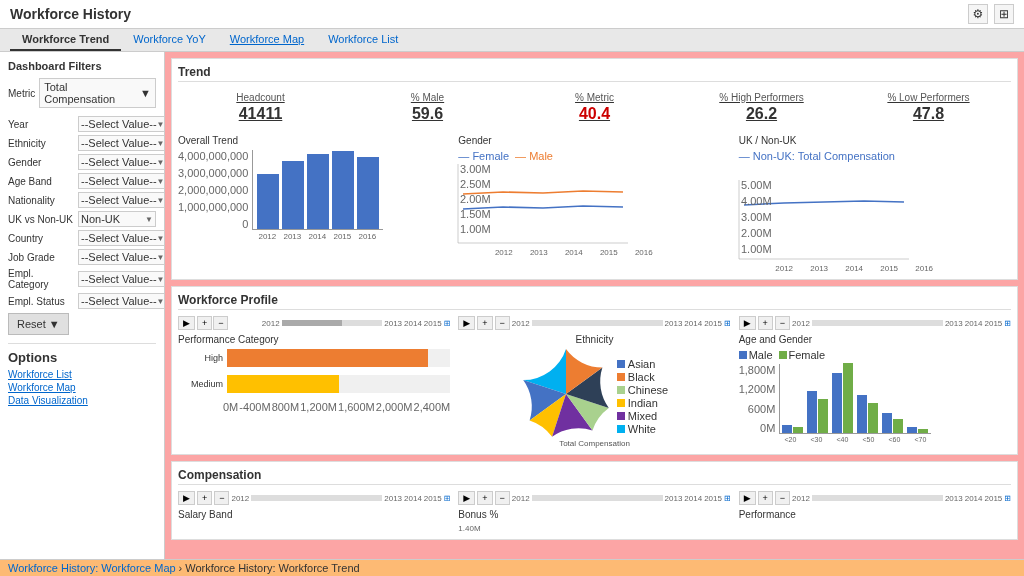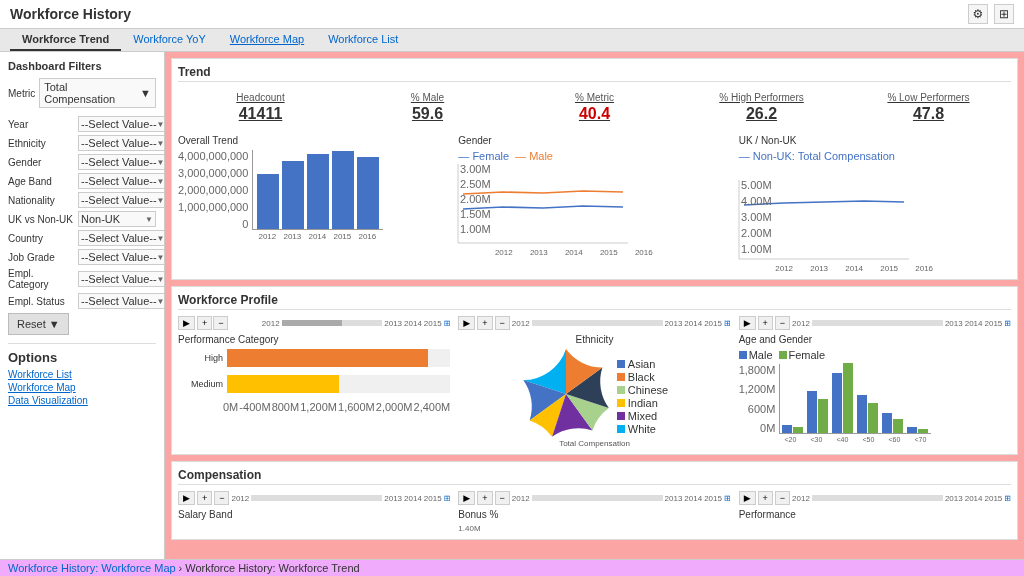--- a/index.html
+++ b/index.html
@@ -121,21 +121,21 @@
     
     
     .age-gender-chart { flex: 1; }
     .grouped-bars { display: flex; align-items: flex-end; gap: 4px; height: 70px; border-left: 1px solid #999; border-bottom: 1px solid #999; padding: 0 2px; }
     .bar-group { display: flex; gap: 1px; align-items: flex-end; }
     .bar-m { background: #4472C4; width: 10px; }
     .bar-f { background: #70AD47; width: 10px; }
     
     .compensation-section { background: #fff; border: 1px solid #ddd; padding: 6px; }
     
-    .breadcrumb { position: fixed; bottom: 0; left: 0; right: 0; background: #f0abfc; border-top: 1px solid #ccc; padding: 2px 8px; font-size: 10px; color: #333; }
+    .breadcrumb { position: fixed; bottom: 0; left: 0; right: 0; background: #fdba74; border-top: 1px solid #ccc; padding: 2px 8px; font-size: 10px; color: #333; }
     .breadcrumb a { color: #0066cc; text-decoration: none; }
     .breadcrumb span { color: #333; }
     
     svg { overflow: visible; }
   </style>
 </head>
 <body>
 
 <div class="title-bar">
   <h1>Workforce History</h1>

